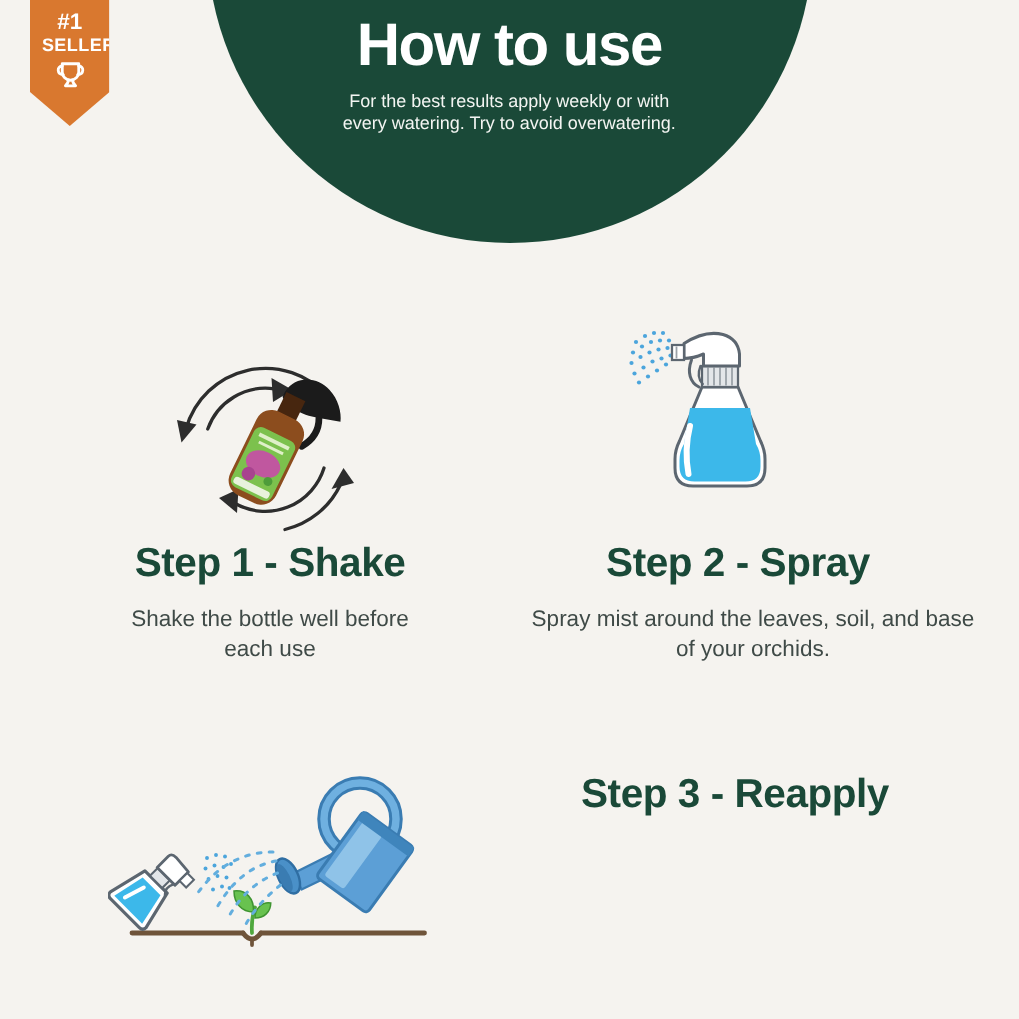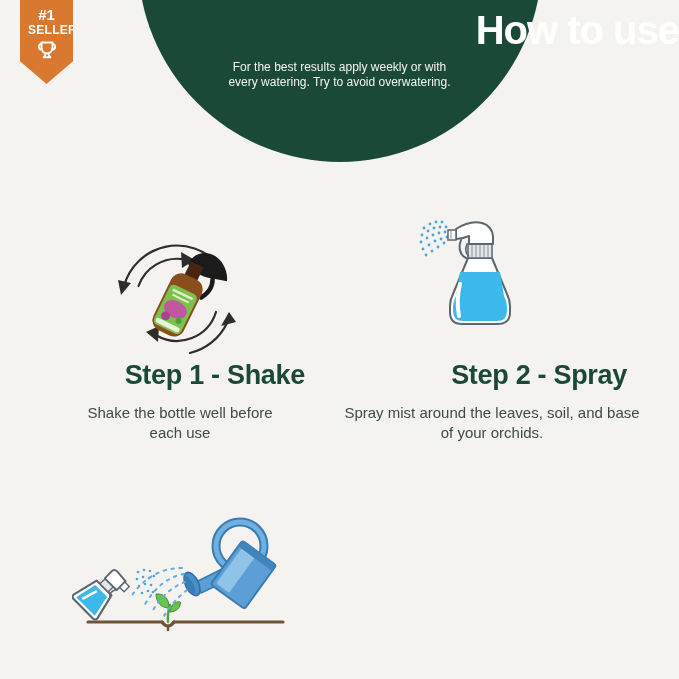--- a/index.html
+++ b/index.html
@@ -2,36 +2,36 @@
 <html><head>
 <meta charset="utf-8">
 <style>
   html,body{margin:0;padding:0;background:#F5F3EF;}
   .canvas{position:relative;width:679px;height:679px;background:#F5F3EF;overflow:hidden;
           font-family:"Liberation Sans", sans-serif;}
   
   .header-circle{position:absolute;left:138px;top:-242px;width:404px;height:404px;
                  border-radius:50%;background:#1A4938;}
   .header-copy{position:absolute;left:0;right:0;top:8px;text-align:center;z-index:2;}
-  .header-title{color:#FFFFFF;font-size:40px;font-weight:bold;letter-spacing:-1px;margin:0;text-align:right;}
+  .header-title{color:#FFFFFF;font-size:40px;font-weight:bold;letter-spacing:-1px;margin:0;}
   .header-sub{color:#F3F5F2;font-size:12px;line-height:1.28;max-width:235px;margin:7px auto 0;}
   
   .badge{position:absolute;left:20px;top:0;width:53px;height:84px;background:#D9782F;
          clip-path:polygon(0 0,100% 0,100% 73%,50% 100%,0 73%);
          display:flex;flex-direction:column;align-items:center;padding-top:7px;box-sizing:border-box;}
   .badge-rank{color:#fff;font-weight:bold;font-size:15px;line-height:1.05;}
   .badge-label{color:#fff;font-weight:bold;font-size:12px;letter-spacing:.3px;line-height:1.2;margin-left:12px;}
   .badge-trophy{margin-top:2px;}
   
-  .step-title{position:absolute;text-align:right;color:#1A4938;font-size:27px;font-weight:bold;letter-spacing:-.3px;}
+  .step-title{position:absolute;text-align:center;color:#1A4938;font-size:27px;font-weight:bold;letter-spacing:-.3px;}
   .step-desc{position:absolute;text-align:center;color:#3F4A47;font-size:15px;line-height:1.32;}
   .t1{left:55px;top:360px;width:250px;}
   .d1{left:80px;top:403px;width:200px;}
   .t2{left:357px;top:360px;width:270px;}
-  .d2{left:342px;top:403px;width:300px;}
+  .d2{left:352px;top:403px;width:300px;}
   .t3{left:355px;top:514px;width:270px;}
   .d3{left:342px;top:560px;width:300px;}
   .icon-wrap{position:absolute;}
   .i1{left:105px;top:222px;}
   .i2{left:398px;top:208px;}
   .i3{left:72px;top:512px;}
 </style>
 </head>
 <body>
 
@@ -195,14 +195,15 @@
 
       <g fill="none" stroke="#63AEDE" stroke-width="2" stroke-linecap="round" stroke-dasharray="2.5 5.5">
         <path d="M110 56 Q78 56 58 86"></path>
         <path d="M112 62 Q88 66 72 94"></path>
         <path d="M113 70 Q92 78 80 100"></path>
         <path d="M115 78 Q100 90 92 104"></path>
       </g>
     </svg>
   </div>
 
+  <div class="step-title t3">Step 3 - Reapply</div>
 
 </div>
 
 </body></html>

